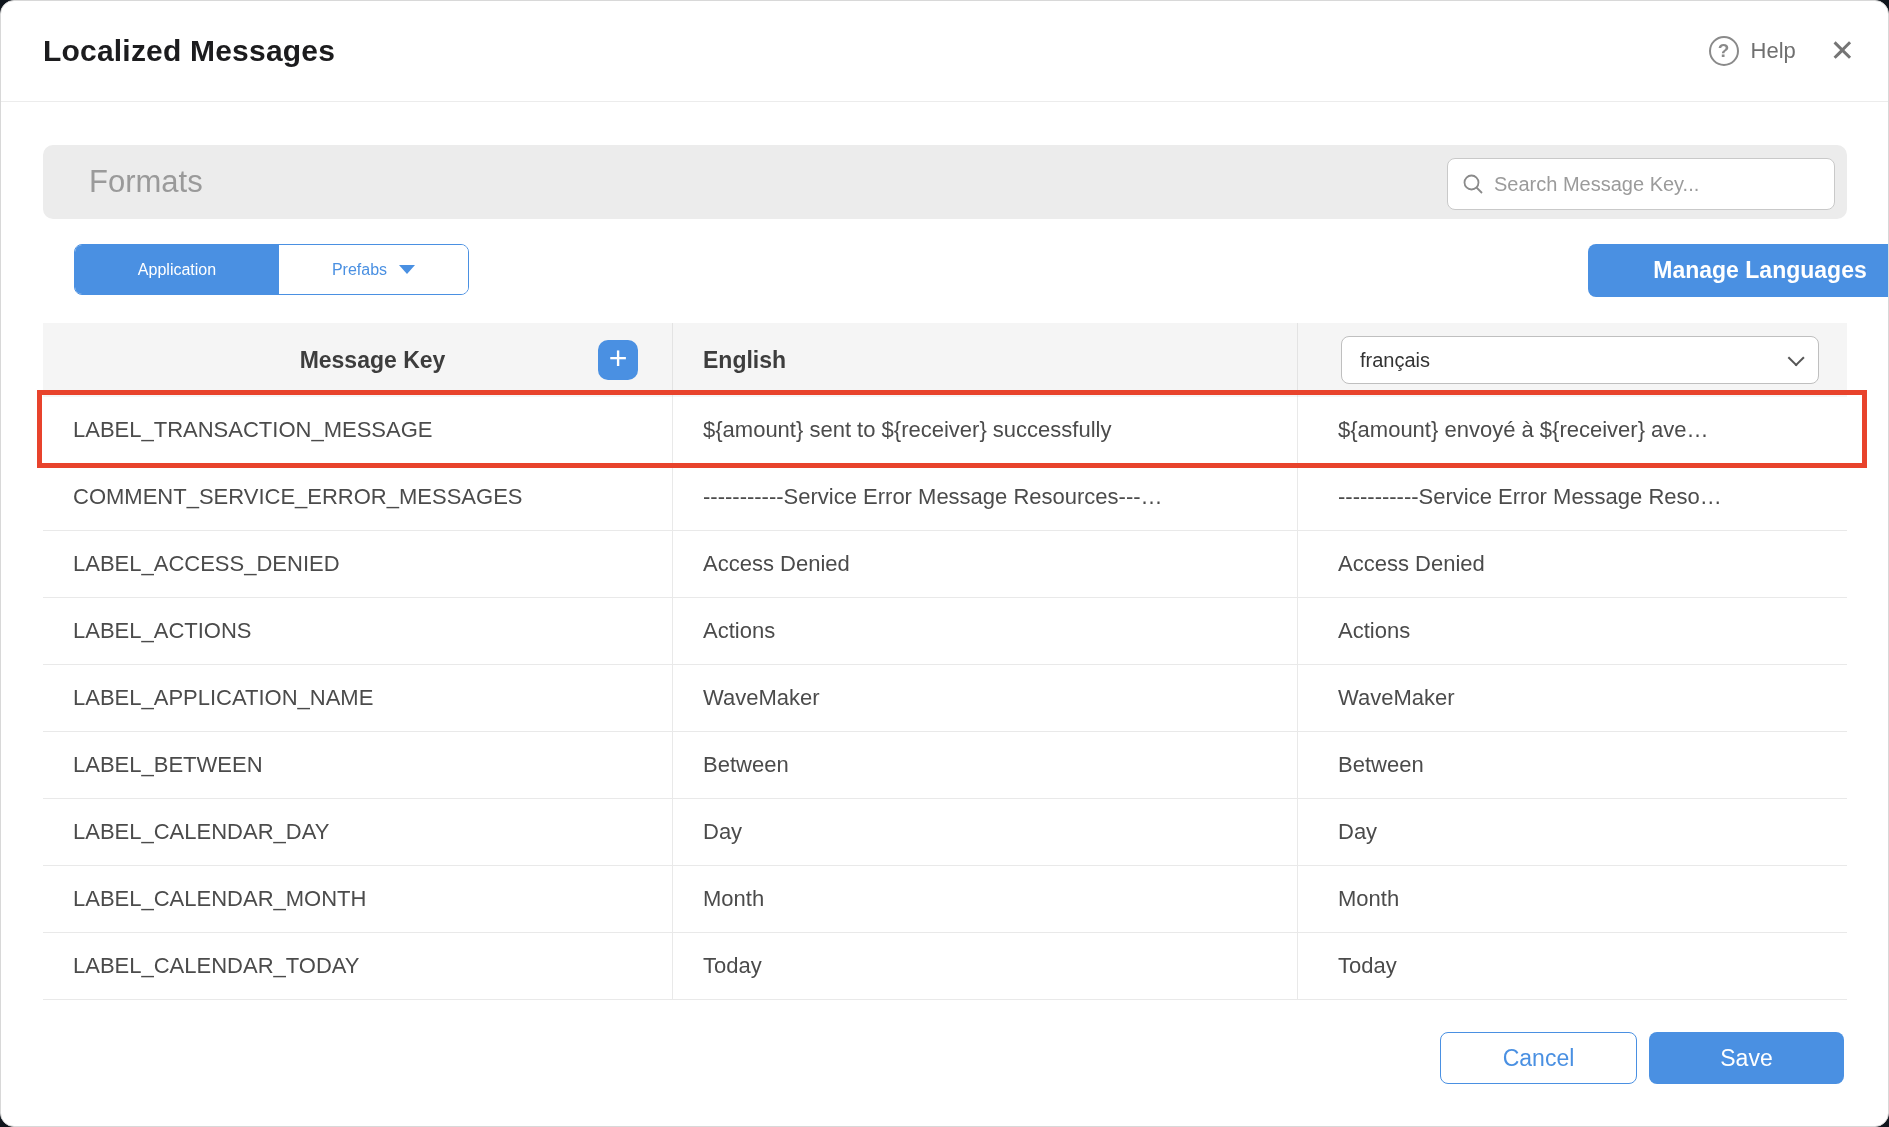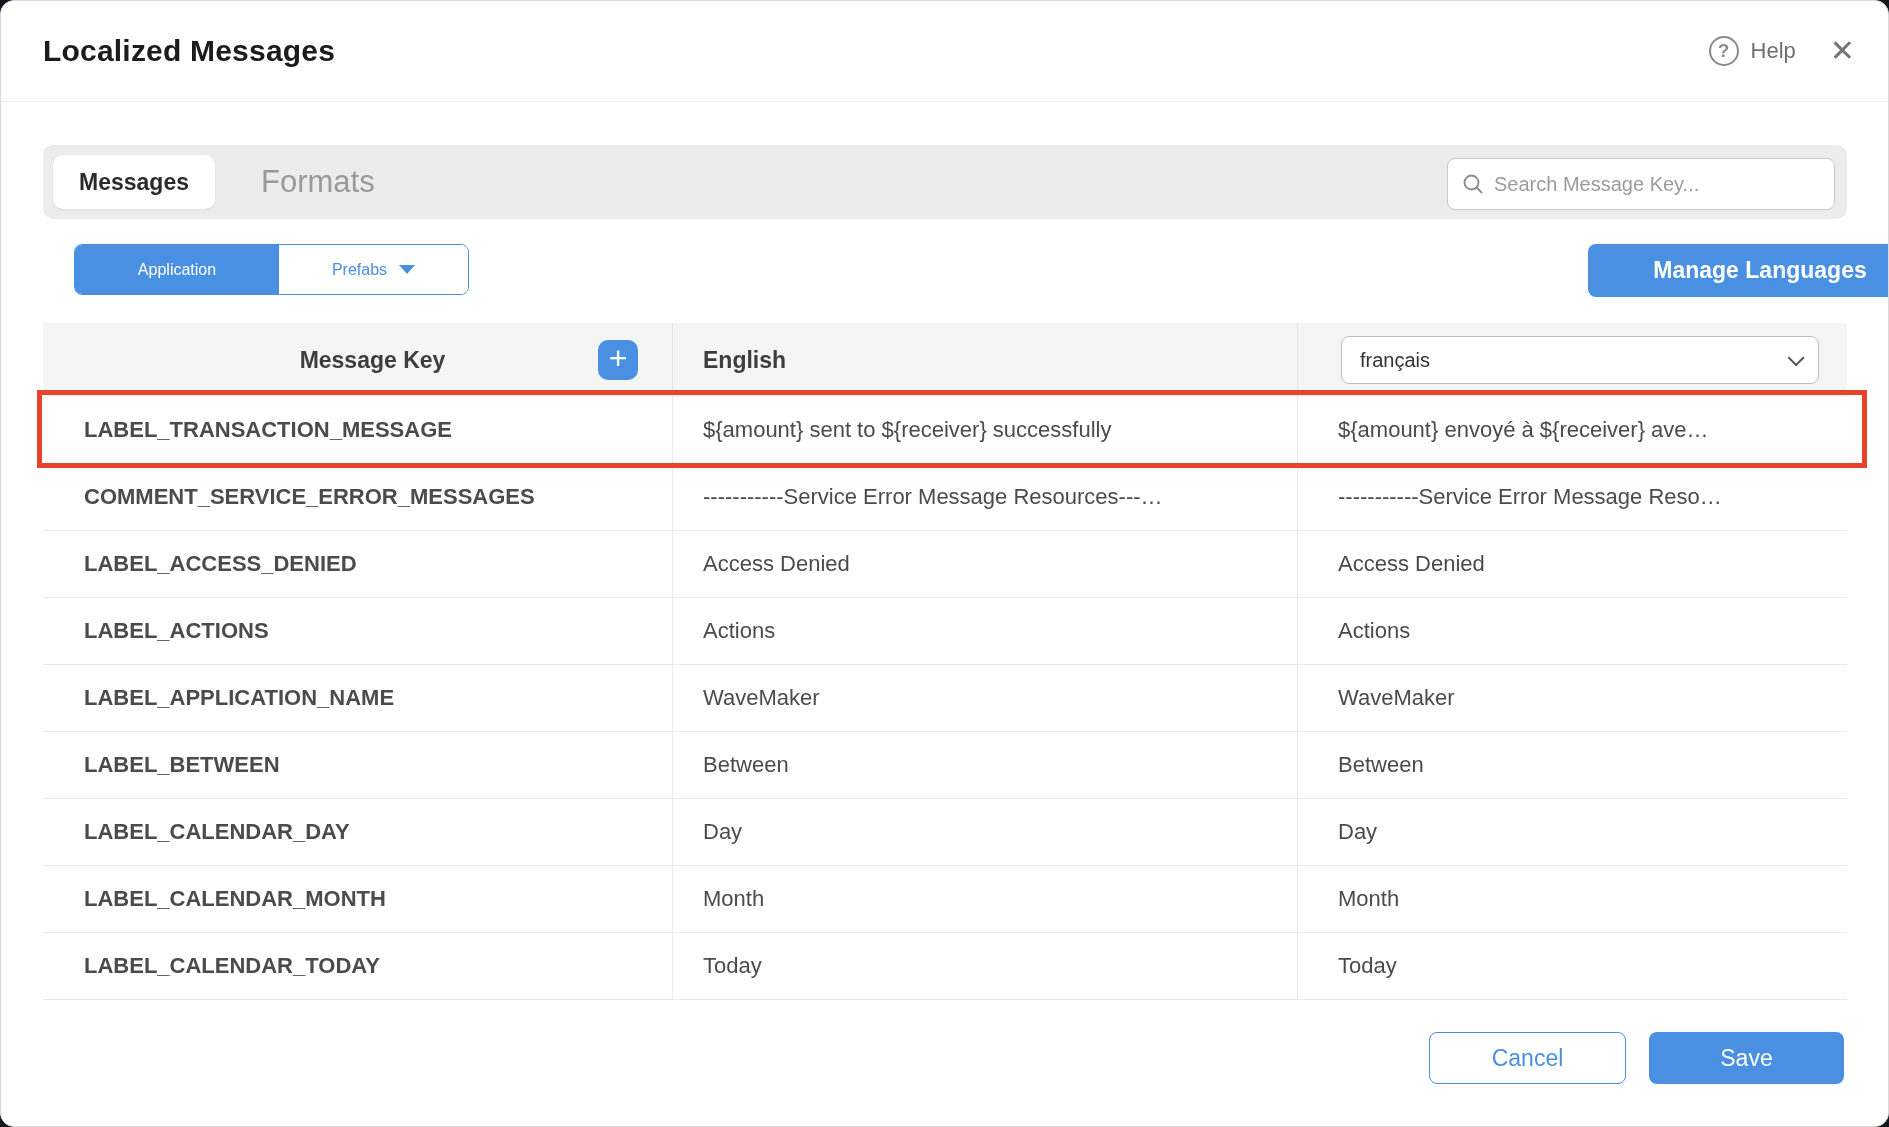--- a/index.html
+++ b/index.html
@@ -143,33 +143,33 @@
     display:grid; grid-template-columns:630px 625px 549px;
     height:67px; border-bottom:1px solid #e9e9e9; background:#fff;
   }
   .t-row .cell {
     display:flex; align-items:center;
     font-size:22px; color:#4b4b4b;
     border-right:1px solid #e9e9e9;
     white-space:nowrap; overflow:hidden;
   }
   .t-row .cell:last-child { border-right:none; }
-  .cell.c-key { padding-left:41px;font-weight:bold; }
+  .cell.c-key { padding-left:30px; }
   .cell.c-eng { padding-left:30px; }
   .cell.c-fr  { padding-left:40px; }
   
   .highlight-box {
     position:absolute; left:36px; top:389px; width:1830px; height:78px;
     border:5px solid var(--highlight);
     pointer-events:none; z-index:5;
   }
   
   .footer-btns {
     position:absolute; right:44px; bottom:42px;
-    display:flex; gap:23px;padding-left:20px;
+    display:flex; gap:12px;padding-left:20px;
   }
   .btn-cancel {
     width:197px; height:52px;
     background:#fff; color:var(--accent);
     border:1.5px solid var(--accent); border-radius:8px;
     font-size:23px; cursor:pointer;
     font-family:"Liberation Sans", sans-serif;
   }
   .btn-save {
     width:195px; height:52px;
@@ -189,21 +189,20 @@
     <div class="header-right">
       <div class="help-wrap">
         <span class="help-circle">?</span>
         <span class="help-text">Help</span>
       </div>
       <span class="close-x">✕</span>
     </div>
   </div>
 
   <div class="tabbar">
-    <div class="tab-pill">Messages</div>
     <div class="tab-plain">Formats</div>
     <div class="searchbox">
       <svg width="22" height="22" viewBox="0 0 22 22">
         <circle cx="9.5" cy="9.5" r="7" fill="none" stroke="#8a8a8a" stroke-width="1.8"></circle>
         <line x1="14.5" y1="14.5" x2="20" y2="20" stroke="#8a8a8a" stroke-width="1.8"></line>
       </svg>
       <input type="text" placeholder="Search Message Key..." style="">
     </div>
   </div>
 

